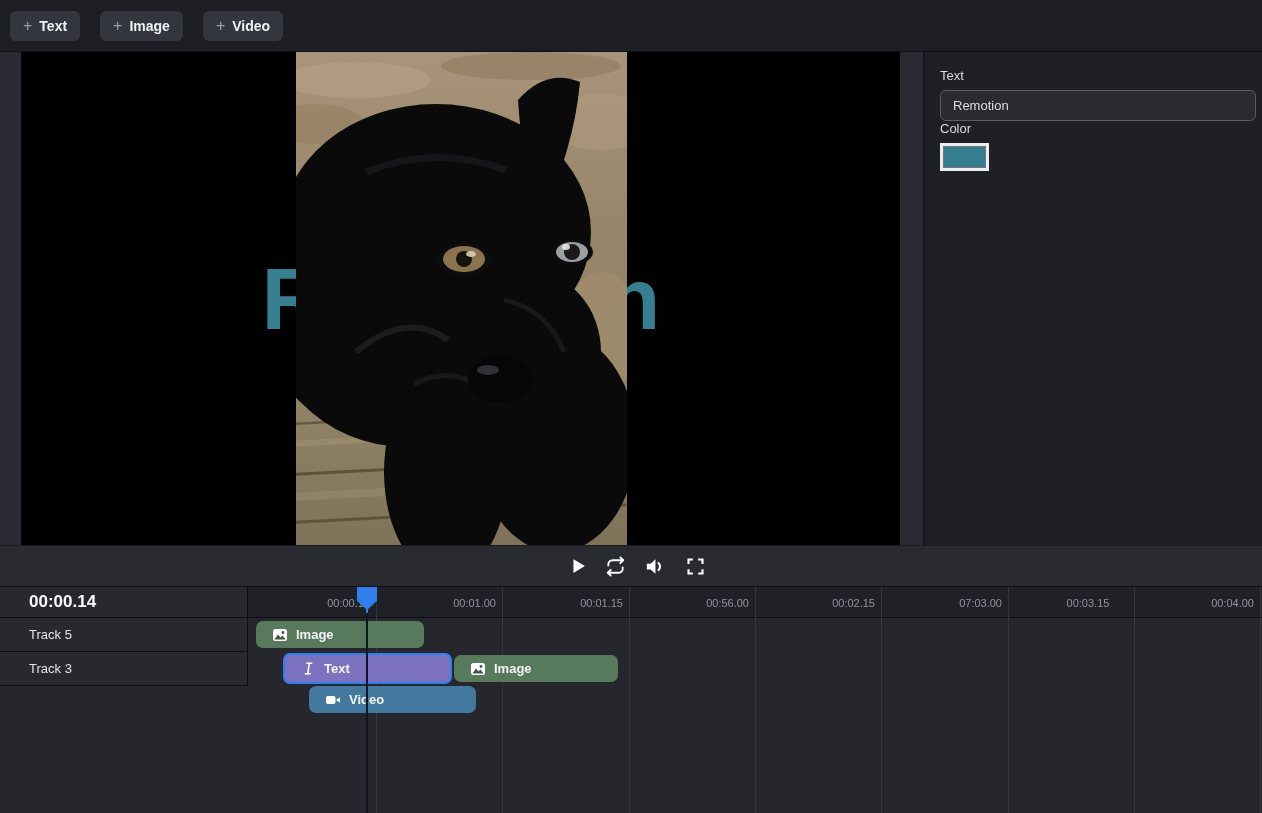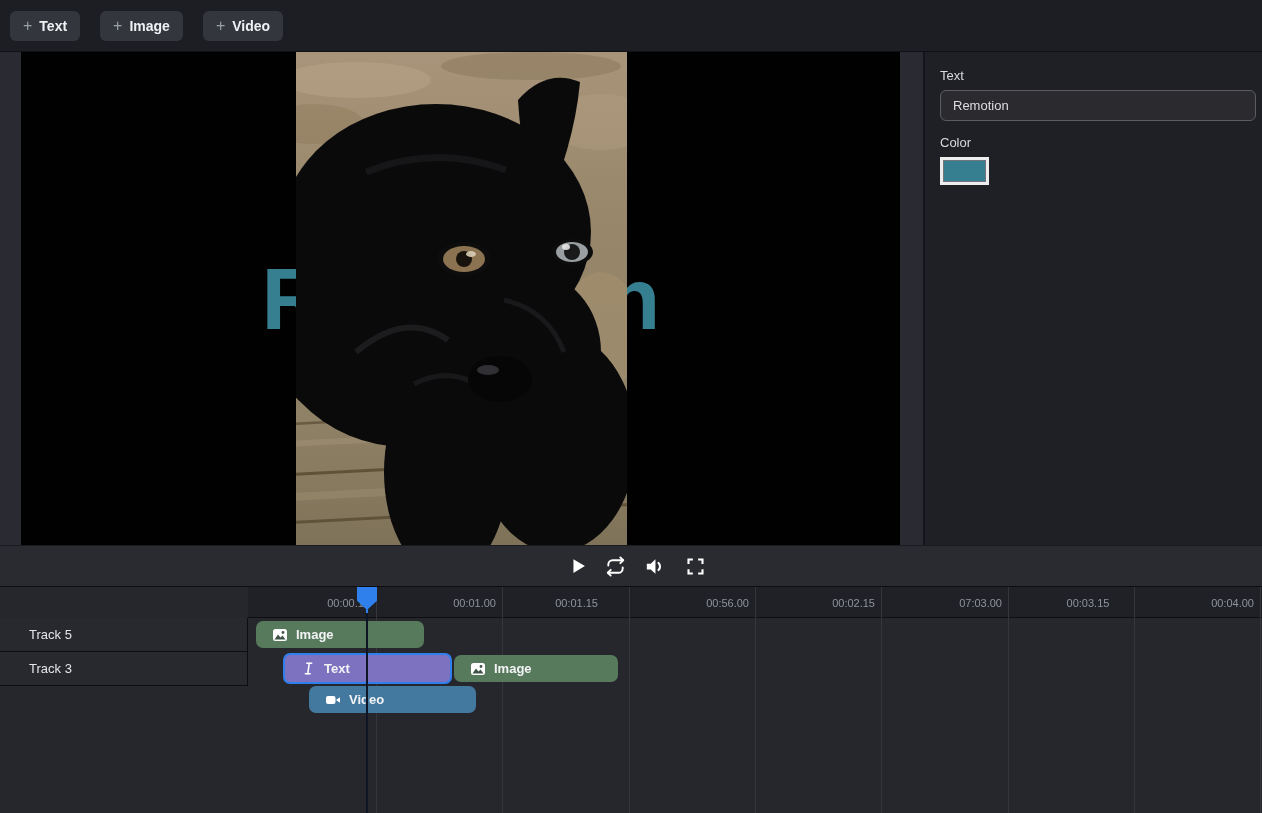--- a/index.html
+++ b/index.html
@@ -15,21 +15,21 @@
   .player-area{position:absolute;left:0;top:52px;width:923px;height:493px;background:#2a2b32;}
   .canvas{position:absolute;left:21px;top:0;width:879px;height:493px;background:#010102;overflow:hidden;}
   .overlay-text{position:absolute;inset:0;display:flex;align-items:center;justify-content:center;font-size:88px;font-weight:700;letter-spacing:-1px;}
   .dog{position:absolute;left:275px;top:0;width:331px;height:493px;}
   .vdivider{position:absolute;left:923px;top:52px;width:2px;height:493px;background:#14151a;}
 
   
   .inspector{position:absolute;left:925px;top:52px;width:337px;height:493px;background:#1f2026;padding:16px 15px 0 15px;}
   .insp-label{color:#d9dadd;font-size:13px;margin-bottom:7px;}
   .insp-input{width:316px;height:31px;background:#2a2a2f;border:1px solid #5b5c62;border-radius:6px;color:#dddee1;font-size:13px;padding:0 12px;font-family:"Liberation Sans",sans-serif;outline:none;}
-  .color-label{margin-top:14px;}
+  .color-label{}
   .swatch{width:49px;height:28px;border:3px solid #ededee;box-shadow:inset 0 0 0 1px #74747c;margin-top:5px;cursor:pointer;}
 
   
   .controlbar{position:absolute;left:0;top:545px;width:1262px;height:41px;background:#2a2b31;border-top:1px solid #1a1b20;}
   .ctl{position:absolute;top:50%;transform:translateY(-50%);width:26px;height:26px;background:transparent;border:none;padding:0;display:flex;align-items:center;justify-content:center;cursor:pointer;}
   .ctl svg{display:block;}
 
   
   .timeline{position:absolute;left:0;top:586px;width:1262px;height:227px;background:#26272d;border-top:1px solid #0d0e12;}
   .ruler-strip{position:absolute;left:248px;top:0;right:0;height:31px;background:#1f2126;border-bottom:1px solid #0d0e12;z-index:1;}
@@ -161,32 +161,33 @@
             <path d="M15 4h5v5"></path>
             <path d="M20 15v5h-5"></path>
             <path d="M9 20H4v-5"></path>
           </svg>
         </span>
       </button>
     </div>
 
   <div class="timeline">
     <div class="ruler-strip"></div>
+    <div class="timecode-cell">00:00.14</div>
     <div class="track-cells">
         <div class="track-cell">Track 5</div>
         <div class="track-cell">Track 3</div>
       </div>
     <div class="playhead-line" style="left: 366px;"></div>
     <div class="playhead-marker" style="left: 357px; background: rgb(47, 128, 237);"></div>
   <div class="gridline" style="left: 376px;"></div>
       <div class="ruler-label" style="left: 290px;">00:00.15</div>
       <div class="gridline" style="left: 502px;"></div>
       <div class="ruler-label" style="left: 416px;">00:01.00</div>
       <div class="gridline" style="left: 629px;"></div>
-      <div class="ruler-label" style="left: 518px;">00:01.15</div>
+      <div class="ruler-label" style="left: 543px;">00:01.15</div>
       <div class="gridline" style="left: 755px;"></div>
       <div class="ruler-label" style="left: 669px;">00:56.00</div>
       <div class="gridline" style="left: 881px;"></div>
       <div class="ruler-label" style="left: 795px;">00:02.15</div>
       <div class="gridline" style="left: 1008px;"></div>
       <div class="ruler-label" style="left: 922px;">07:03.00</div>
       <div class="gridline" style="left: 1134px;"></div>
       <div class="ruler-label" style="left: 1048px; text-align: center;">00:03.15</div>
       <div class="gridline" style="left: 1260px;"></div>
       <div class="ruler-label" style="left: 1174px;">00:04.00</div>

